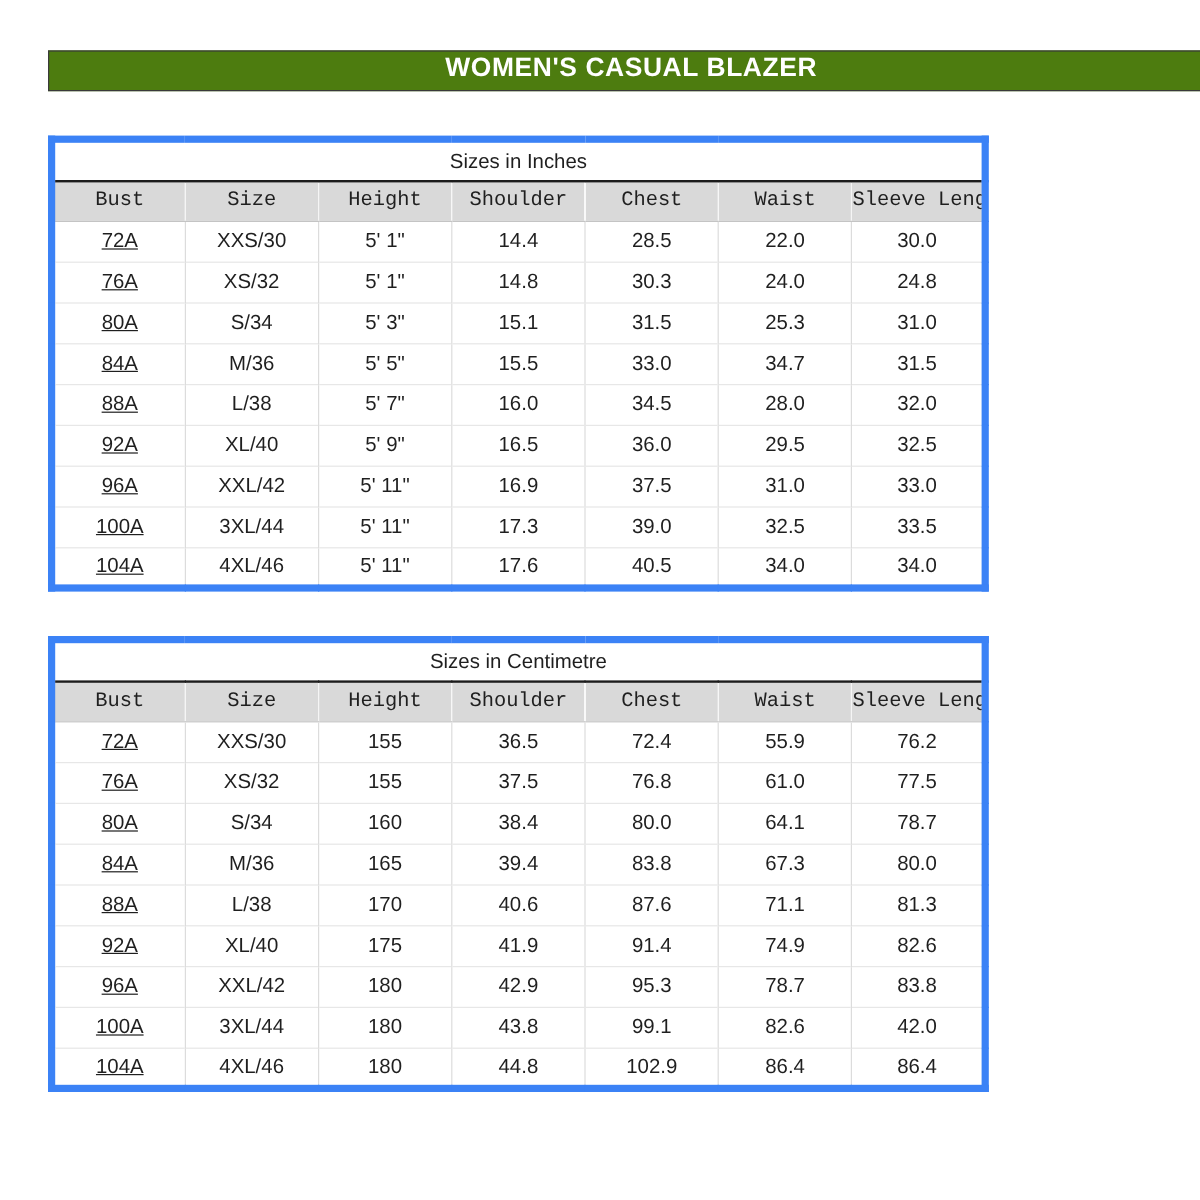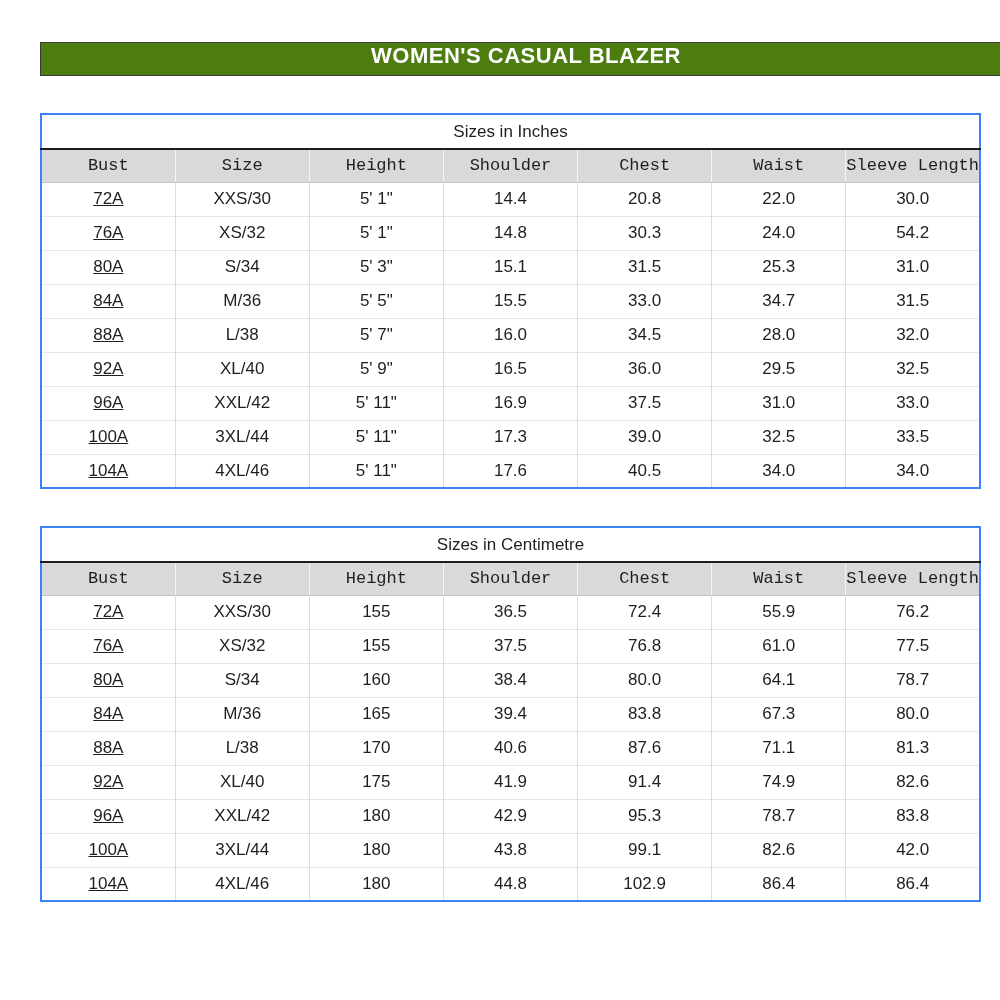--- a/index.html
+++ b/index.html
@@ -25,25 +25,25 @@
     color: #ffffff;
     display: flex;
     align-items: flex-start;
     justify-content: center;
     font-weight: bold;
     font-size: 22px;
     letter-spacing: 0.5px;
     border: 1px solid #3a3a3a;
   }
   .size-table {
-    width: 941px;
+    width: 784px;
     margin-top: 37px;
     border-collapse: collapse;
     table-layout: fixed;
-    border: 2px solid #3b82f6;
+    border: 6px solid #3b82f6;
     padding-left: 12px;
   }
   .size-table.second { }
   .size-table td, .size-table th {
     padding: 0;
     text-align: center;
     vertical-align: middle;
     font-size: 17px;
     overflow: hidden;
     white-space: nowrap;
@@ -96,32 +96,32 @@
           <th>Waist</th>
           <th>Sleeve Length</th>
         </tr>
     </tbody>
     <tbody>
         <tr class="data-row">
           <td>72A</td>
           <td>XXS/30</td>
           <td>5' 1"</td>
           <td>14.4</td>
-          <td>20.8</td>
+          <td>28.5</td>
           <td>22.0</td>
           <td>30.0</td>
         </tr>
         <tr class="data-row">
           <td>76A</td>
           <td>XS/32</td>
           <td>5' 1"</td>
           <td>14.8</td>
           <td>30.3</td>
           <td>24.0</td>
-          <td>54.2</td>
+          <td>24.8</td>
         </tr>
         <tr class="data-row">
           <td>80A</td>
           <td>S/34</td>
           <td>5' 3"</td>
           <td>15.1</td>
           <td>31.5</td>
           <td>25.3</td>
           <td>31.0</td>
         </tr>

